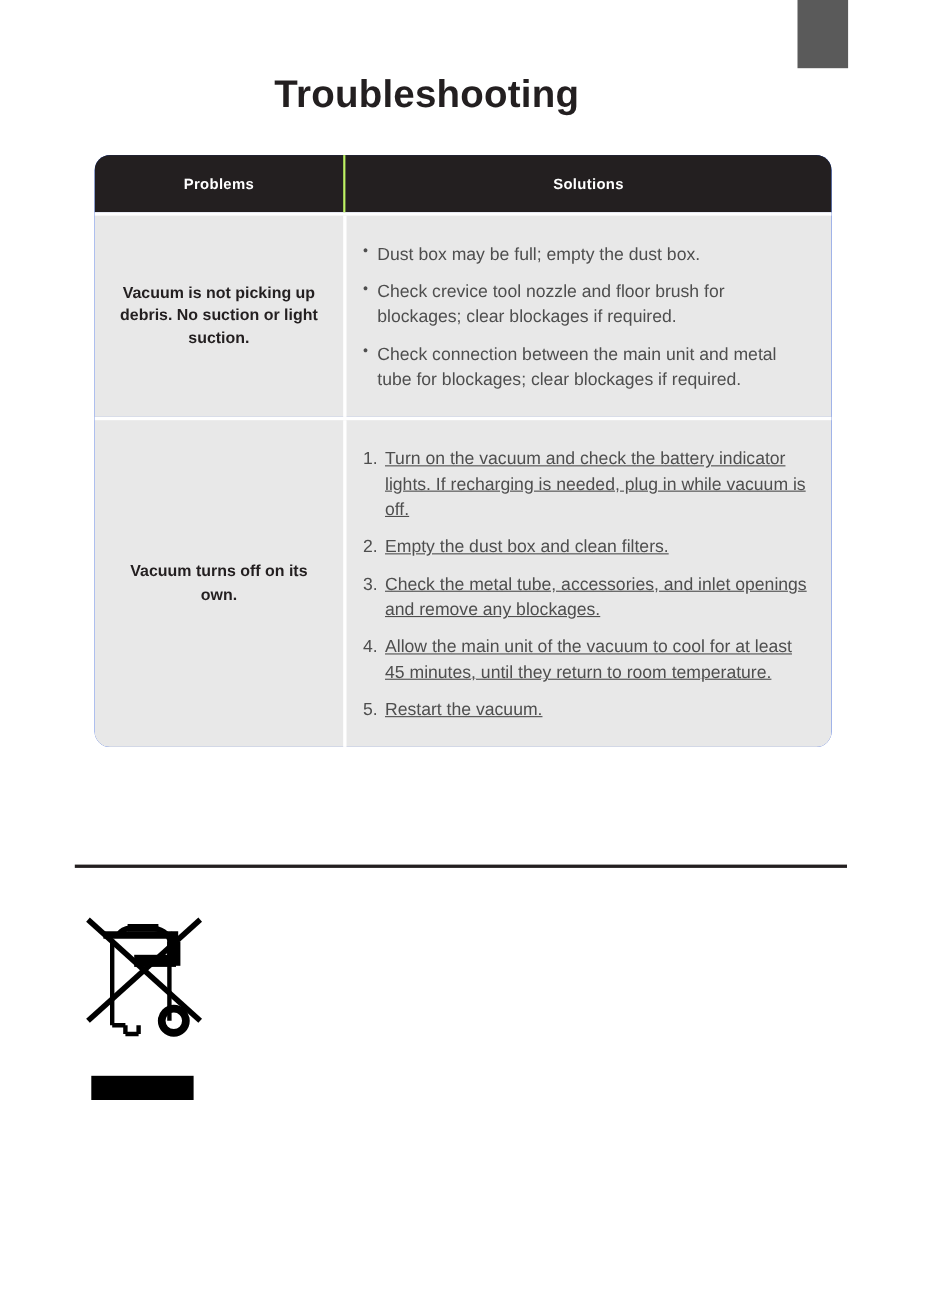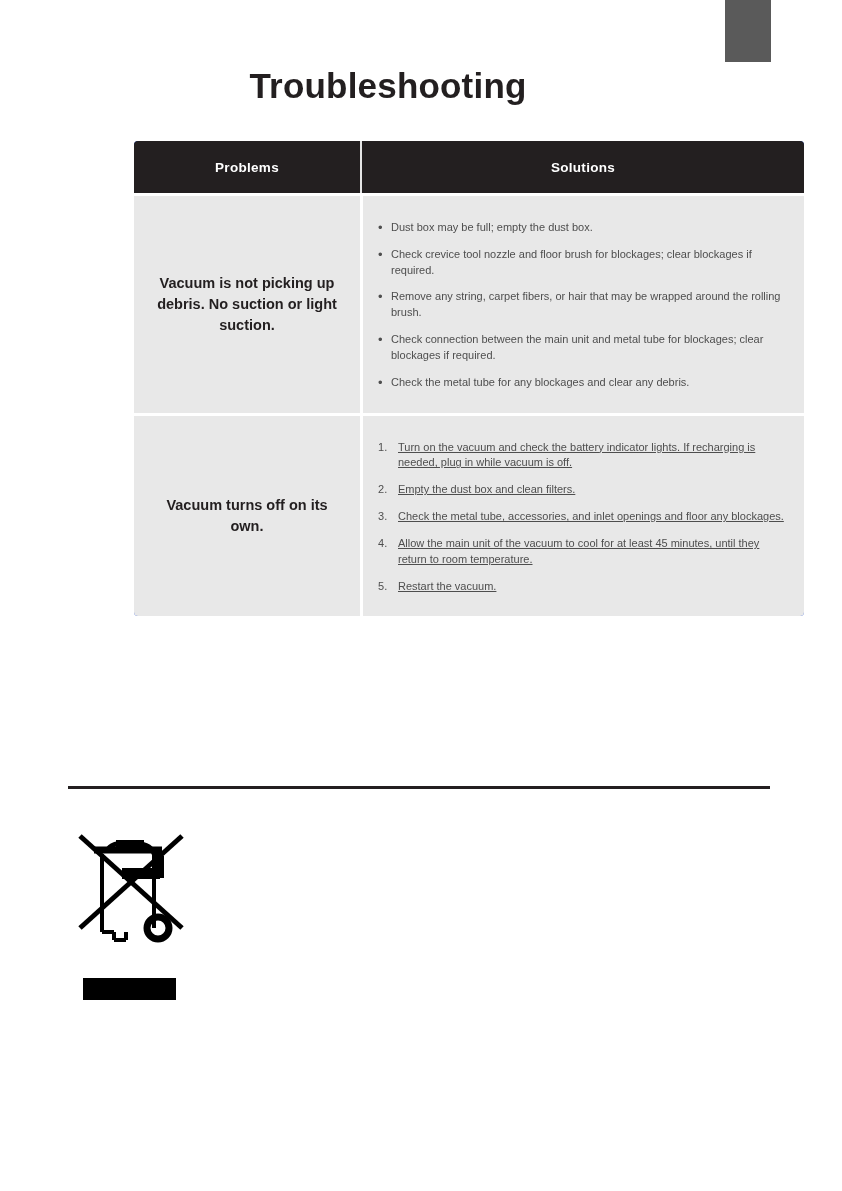--- a/index.html
+++ b/index.html
@@ -37,42 +37,41 @@
     color: #231f20;
     letter-spacing: 0.2px;
   }
 
   
   .ts-table {
     position: absolute;
     left: 86px;
     top: 141px;
     width: 670px;
-    border-radius: 4px;
+    border-radius: 14px;
     overflow: hidden;
     background: #1d4ed8;
-    margin-left: 48px;
   }
   .ts-head {
     display: flex;
     background: #231f20;
     height: 52px;
   }
   .ts-head .col-problems,
   .ts-head .col-solutions {
     display: flex;
     align-items: center;
     justify-content: center;
     color: #ffffff;
     font-size: 13.5px;
     font-weight: bold;
     letter-spacing: 0.3px;
   }
   .ts-head .col-problems { width: 226px; }
-  .ts-head .col-solutions { flex: 1; border-left: 2px solid #e5e5e5; }
+  .ts-head .col-solutions { flex: 1; border-left: 2px solid #bef264; }
 
   .ts-row {
     display: flex;
     background: #e8e8e8;
     border-top: 3px solid #ffffff;
   }
   .ts-row:first-of-type { border-top: none; }
 
   .cell-problem {
     width: 226px;
@@ -86,21 +85,21 @@
     line-height: 1.42;
     color: #231f20;
     text-align: center;
   }
   .cell-solution {
     flex: 1;
     box-sizing: border-box;
     border-left: 3px solid #ffffff;
     padding: 24px 18px 22px 14px;
     color: #4e4e4e;
-    font-size: 11px;
+    font-size: 16px;
     line-height: 1.44;
   }
 
   
   ul.bullets {
     list-style: none;
     margin: 0;
     padding: 0;
   }
   ul.bullets > li {
@@ -188,34 +187,32 @@
     <div class="col-problems">Problems</div>
     <div class="col-solutions">Solutions</div>
   </div>
 
   <div class="ts-row">
     <div class="cell-problem">Vacuum is not picking up debris. No suction or light suction.</div>
     <div class="cell-solution">
       <ul class="bullets">
         <li>Dust box may be full; empty the dust box.</li>
         <li>Check crevice tool nozzle and floor brush for blockages; clear blockages if required.</li>
-        <li>Remove any string, carpet fibers, or hair that may be wrapped around the rolling brush.</li>
         <li>Check connection between the main unit and metal tube for blockages; clear blockages if required.</li>
-        <li>Check the metal tube for any blockages and clear any debris.</li>
       </ul>
     </div>
   </div>
 
   <div class="ts-row">
     <div class="cell-problem">Vacuum turns off on its own.</div>
     <div class="cell-solution">
       <ol class="steps">
         <li>Turn on the vacuum and check the battery indicator lights. If recharging is needed, plug in while vacuum is off.</li>
         <li>Empty the dust box and clean filters.</li>
-        <li>Check the metal tube, accessories, and inlet openings and floor any blockages.</li>
+        <li>Check the metal tube, accessories, and inlet openings and remove any blockages.</li>
         <li>Allow the main unit of the vacuum to cool for at least 45 minutes, until they return to room temperature.</li>
         <li>Restart the vacuum.</li>
       </ol>
     </div>
   </div>
 
 </div>
 
 <div class="divider"></div>
 

